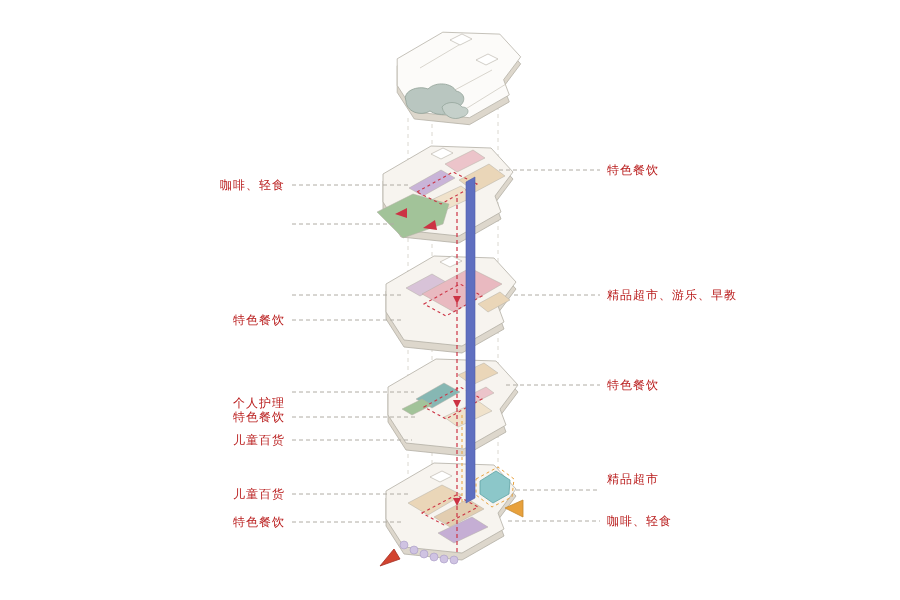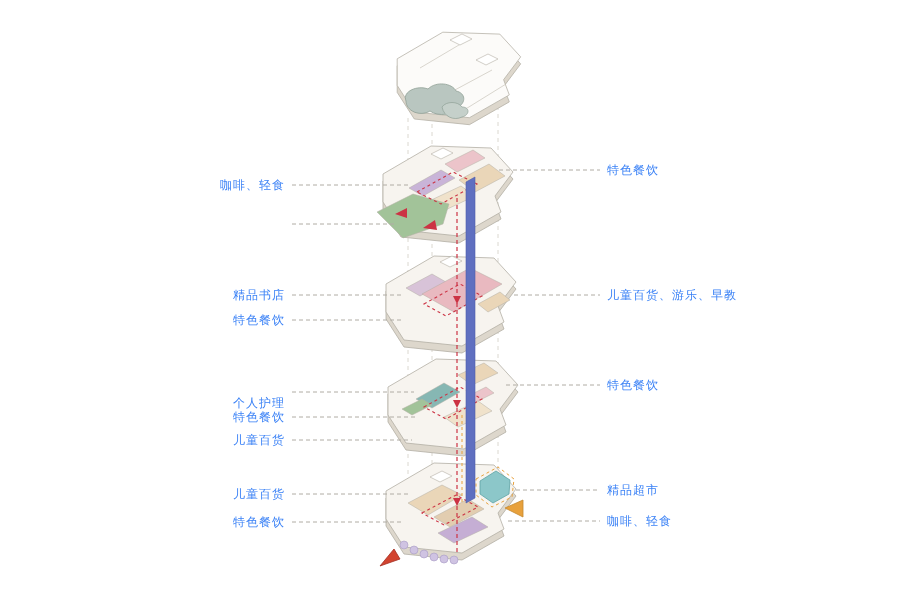--- a/index.html
+++ b/index.html
@@ -1,18 +1,18 @@
 <!DOCTYPE html>
 <html><head>
 <meta charset="utf-8">
 <style>
   html,body{margin:0;padding:0;background:#ffffff;}
   .canvas{position:relative;width:900px;height:600px;background:#ffffff;overflow:hidden;
           font-family:"DejaVu Sans","Liberation Sans",sans-serif;}
-  .lbl{position:absolute;height:18px;line-height:18px;font-size:12px;color:#3b82f6;
+  .lbl{position:absolute;height:18px;line-height:18px;font-size:12px;color:#b91c1c;
        letter-spacing:1px;white-space:nowrap;}
   .lbl.left{left:0;width:285px;text-align:right;}
   .lbl.right{left:607px;text-align:left;}
   svg{position:absolute;left:0;top:0;}
   .edge{fill:#ddd7cc;stroke:#b3aea4;stroke-width:.8;}
   .top{fill:#f7f4ef;stroke:#b3aea4;stroke-width:.8;}
   .zone{stroke:#b3aea4;stroke-width:.5;}
   .core{fill:#ffffff;stroke:#b3aea4;stroke-width:.6;}
   .redloop{fill:none;stroke:#cc3344;stroke-width:1.1;stroke-dasharray:3 3;}
   .guide{stroke:#d2cec4;stroke-width:.8;stroke-dasharray:4 4;fill:none;}
@@ -124,27 +124,26 @@
     <path class="leader" d="M 514,295 H 600"></path>
     <path class="leader" d="M 506,385 H 600"></path>
     <path class="leader" d="M 516,490 H 600"></path>
     <path class="leader" d="M 508,521 H 600"></path>
 
     <polygon points="380,566 394,549 400,559" stroke="#a32e22" stroke-width="0.8" fill="#d2432f"></polygon>
     <polygon points="523,500 523,517 505,508" stroke="#c4882f" stroke-width="0.8" fill="#e8a13c"></polygon>
   </svg>
 
   <div class="lbl left" style="top:176px">咖啡、轻食</div>
-  <div class="lbl left" style="top:286px">精品书店</div>
   <div class="lbl left" style="top:311px">特色餐饮</div>
   <div class="lbl left" style="top:394px">个人护理</div>
   <div class="lbl left" style="top:408px">特色餐饮</div>
   <div class="lbl left" style="top:431px">儿童百货</div>
   <div class="lbl left" style="top:485px">儿童百货</div>
   <div class="lbl left" style="top:513px">特色餐饮</div>
 
   <div class="lbl right" style="top:161px">特色餐饮</div>
-  <div class="lbl right" style="top:286px">儿童百货、游乐、早教</div>
+  <div class="lbl right" style="top:286px">精品超市、游乐、早教</div>
   <div class="lbl right" style="top:376px">特色餐饮</div>
-  <div class="lbl right" style="top:481px">精品超市</div>
+  <div class="lbl right" style="top:470px">精品超市</div>
   <div class="lbl right" style="top:512px">咖啡、轻食</div>
 
 </div>
 
 </body></html>

